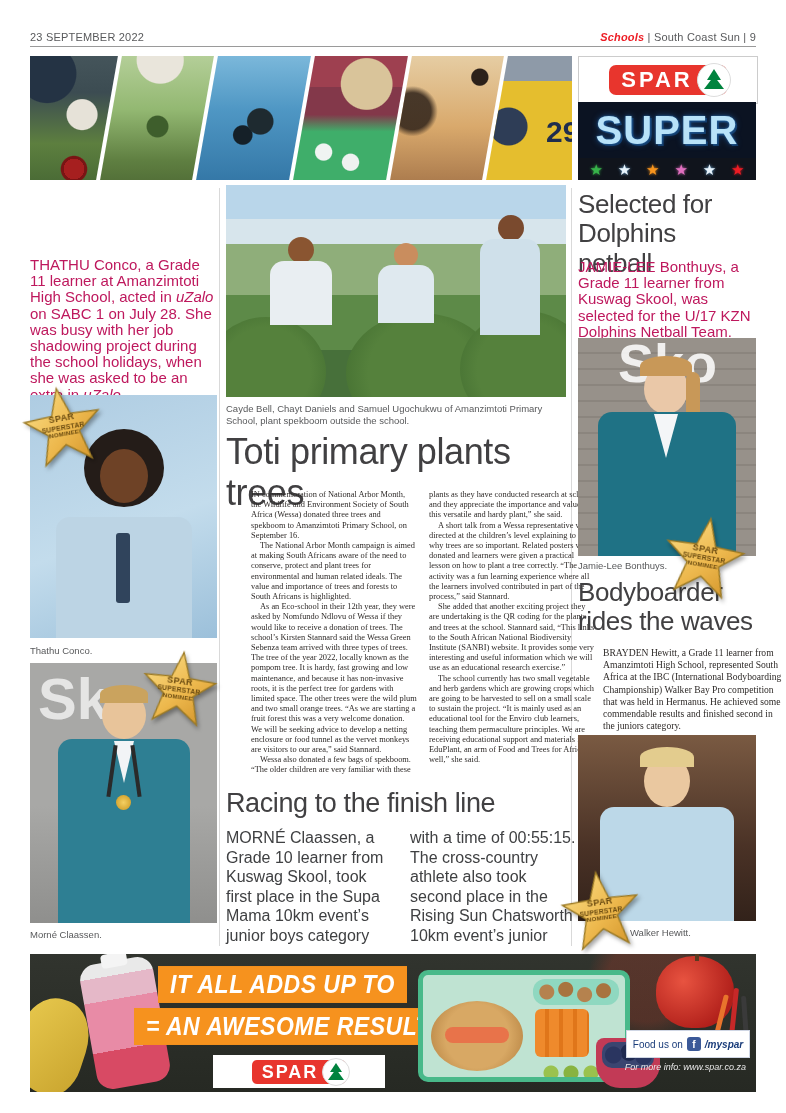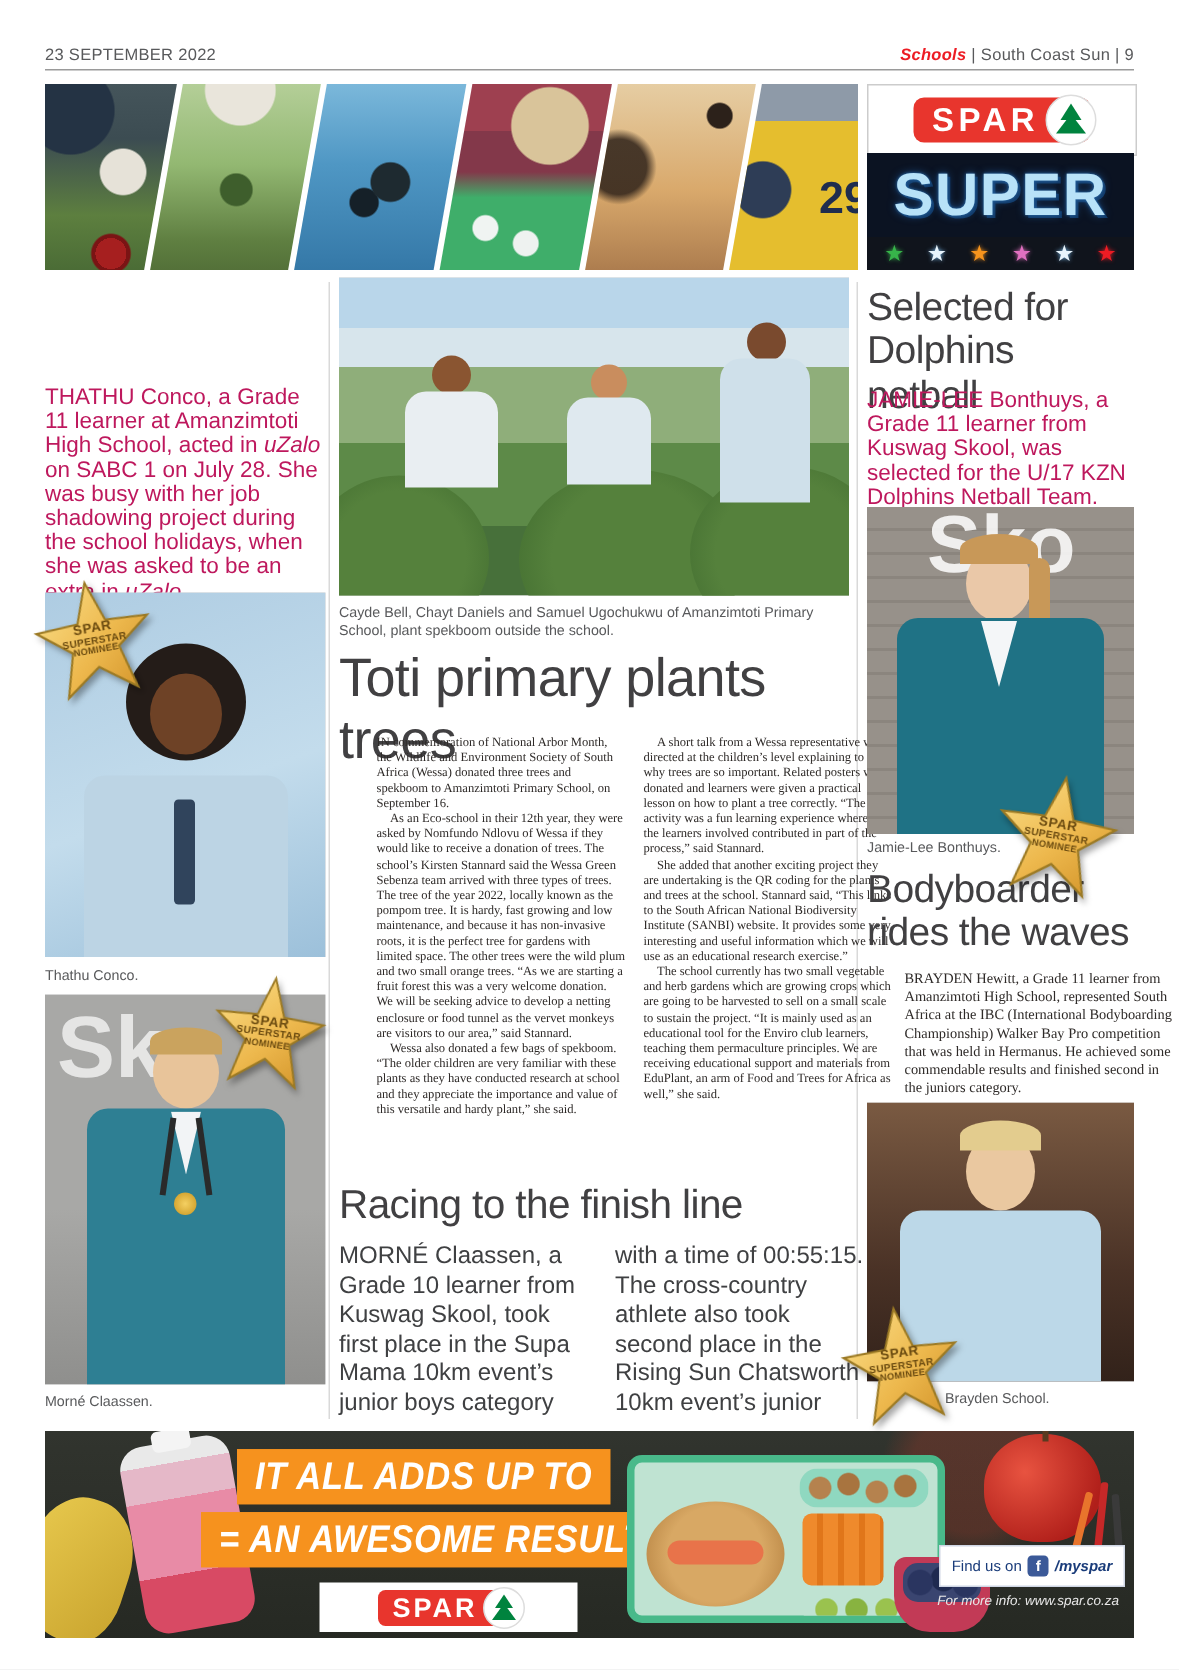--- a/index.html
+++ b/index.html
@@ -280,20 +280,21 @@
     <div class="torso" style="left:44px;top:76px;width:62px;height:64px;background:#e9eef2;"></div>
     <div class="head" style="left:168px;top:58px;width:24px;height:24px;background:#c98d5e;"></div>
     <div class="torso" style="left:152px;top:80px;width:56px;height:58px;background:#dfe9ef;"></div>
     <div class="head" style="left:272px;top:30px;width:26px;height:26px;background:#7a4a2e;"></div>
     <div class="torso" style="left:254px;top:54px;width:60px;height:96px;background:#cfe0ea;"></div>
   </div>
   <div class="abs cap" style="left:226px;top:403px;width:340px;">Cayde Bell, Chayt Daniels and Samuel Ugochukwu of Amanzimtoti Primary School, plant spekboom outside the school.</div>
   <div class="abs headline" style="left:226px;top:432px;width:345px;font-size:36px;">Toti primary plants trees</div>
   <div class="abs body-serif toti-body" style="left:226px;top:490px;width:344px;height:292px;">
     <p>IN commemoration of National Arbor Month, the Wildlife and Environment Society of South Africa (Wessa) donated three trees and spekboom to Amanzimtoti Primary School, on September 16.</p>
+    <p>The National Arbor Month campaign is aimed at making South Africans aware of the need to conserve, protect and plant trees for environmental and human related ideals. The value and importance of trees and forests to South Africans is highlighted.</p>
     <p>As an Eco-school in their 12th year, they were asked by Nomfundo Ndlovu of Wessa if they would like to receive a donation of trees. The school’s Kirsten Stannard said the Wessa Green Sebenza team arrived with three types of trees. The tree of the year 2022, locally known as the pompom tree. It is hardy, fast growing and low maintenance, and because it has non-invasive roots, it is the perfect tree for gardens with limited space. The other trees were the wild plum and two small orange trees. “As we are starting a fruit forest this was a very welcome donation. We will be seeking advice to develop a netting enclosure or food tunnel as the vervet monkeys are visitors to our area,” said Stannard.</p>
     <p>Wessa also donated a few bags of spekboom. “The older children are very familiar with these plants as they have conducted research at school and they appreciate the importance and value of this versatile and hardy plant,” she said.</p>
     <p>A short talk from a Wessa representative was directed at the children’s level explaining to them why trees are so important. Related posters were donated and learners were given a practical lesson on how to plant a tree correctly. “The activity was a fun learning experience where all the learners involved contributed in part of the process,” said Stannard.</p>
     <p>She added that another exciting project they are undertaking is the QR coding for the plants and trees at the school. Stannard said, “This links to the South African National Biodiversity Institute (SANBI) website. It provides some very interesting and useful information which we will use as an educational research exercise.”</p>
     <p>The school currently has two small vegetable and herb gardens which are growing crops which are going to be harvested to sell on a small scale to sustain the project. “It is mainly used as an educational tool for the Enviro club learners, teaching them permaculture principles. We are receiving educational support and materials from EduPlant, an arm of Food and Trees for Africa as well,” she said.</p>
   </div>
 
   <div class="abs headline" style="left:226px;top:788px;font-size:27px;">Racing to the finish line</div>
   <div class="abs racing-body" style="left:226px;top:828px;width:350px;height:122px;">MORNÉ Claassen, a Grade 10 learner from Kuswag Skool, took first place in the Supa Mama 10km event’s junior boys category with a time of 00:55:15. The cross-country athlete also took second place in the Rising Sun Chatsworth 10km event’s junior boys category with a time of 00:54:27.</div>
 
@@ -329,21 +330,21 @@
     <div class="torso" style="left:22px;top:72px;width:134px;height:114px;background:#bcd8e8;"></div>
   </div>
   <div class="star-badge" style="left:560px;top:870px;--rot:-8deg;">
     <div class="star-shape"></div>
     <div class="star-txt">
       <span class="l1">SPAR</span>
       <span class="l2">SUPERSTAR</span>
       <span class="l3">NOMINEE</span>
     </div>
   </div>
-  <div class="abs cap" style="left:630px;top:927px;">Brayden School.</div>
+  <div class="abs cap" style="left:630px;top:927px;">Walker Hewitt.</div>
 
   <div class="ad">
     <div class="banana"></div>
     <div class="bottle"></div>
     <div class="ad-flag" style="left:128px;top:14px;">IT ALL ADDS UP TO</div>
     <div class="ad-flag" style="left:104px;top:56px;">= AN AWESOME RESULT</div>
     <div class="ad-spar-white">
       <div class="sparlogo">
         <span class="spar-word">SPAR</span>
         <span class="tree-circle"></span>
@@ -354,20 +355,20 @@
       <div class="carrots"></div>
       <div class="almonds"></div>
       <div class="grapes"></div>
     </div>
     <div class="apple"></div>
     <div class="berrycup"></div>
     <div class="pencil" style="right:34px;top:40px;background:#e8742c;transform:rotate(14deg);"></div>
     <div class="pencil" style="right:20px;top:34px;background:#c62828;transform:rotate(6deg);"></div>
     <div class="pencil" style="right:8px;top:42px;background:#3a3a3a;transform:rotate(-4deg);"></div>
     <div class="find-box">
-      <span>Find us on</span>
+      <span>Food us on</span>
       <span class="fb-icon"></span>
       <span class="find-handle">/myspar</span>
     </div>
     <div class="more-info">For more info: www.spar.co.za</div>
   </div>
 
 </div>
 
 </body></html>

